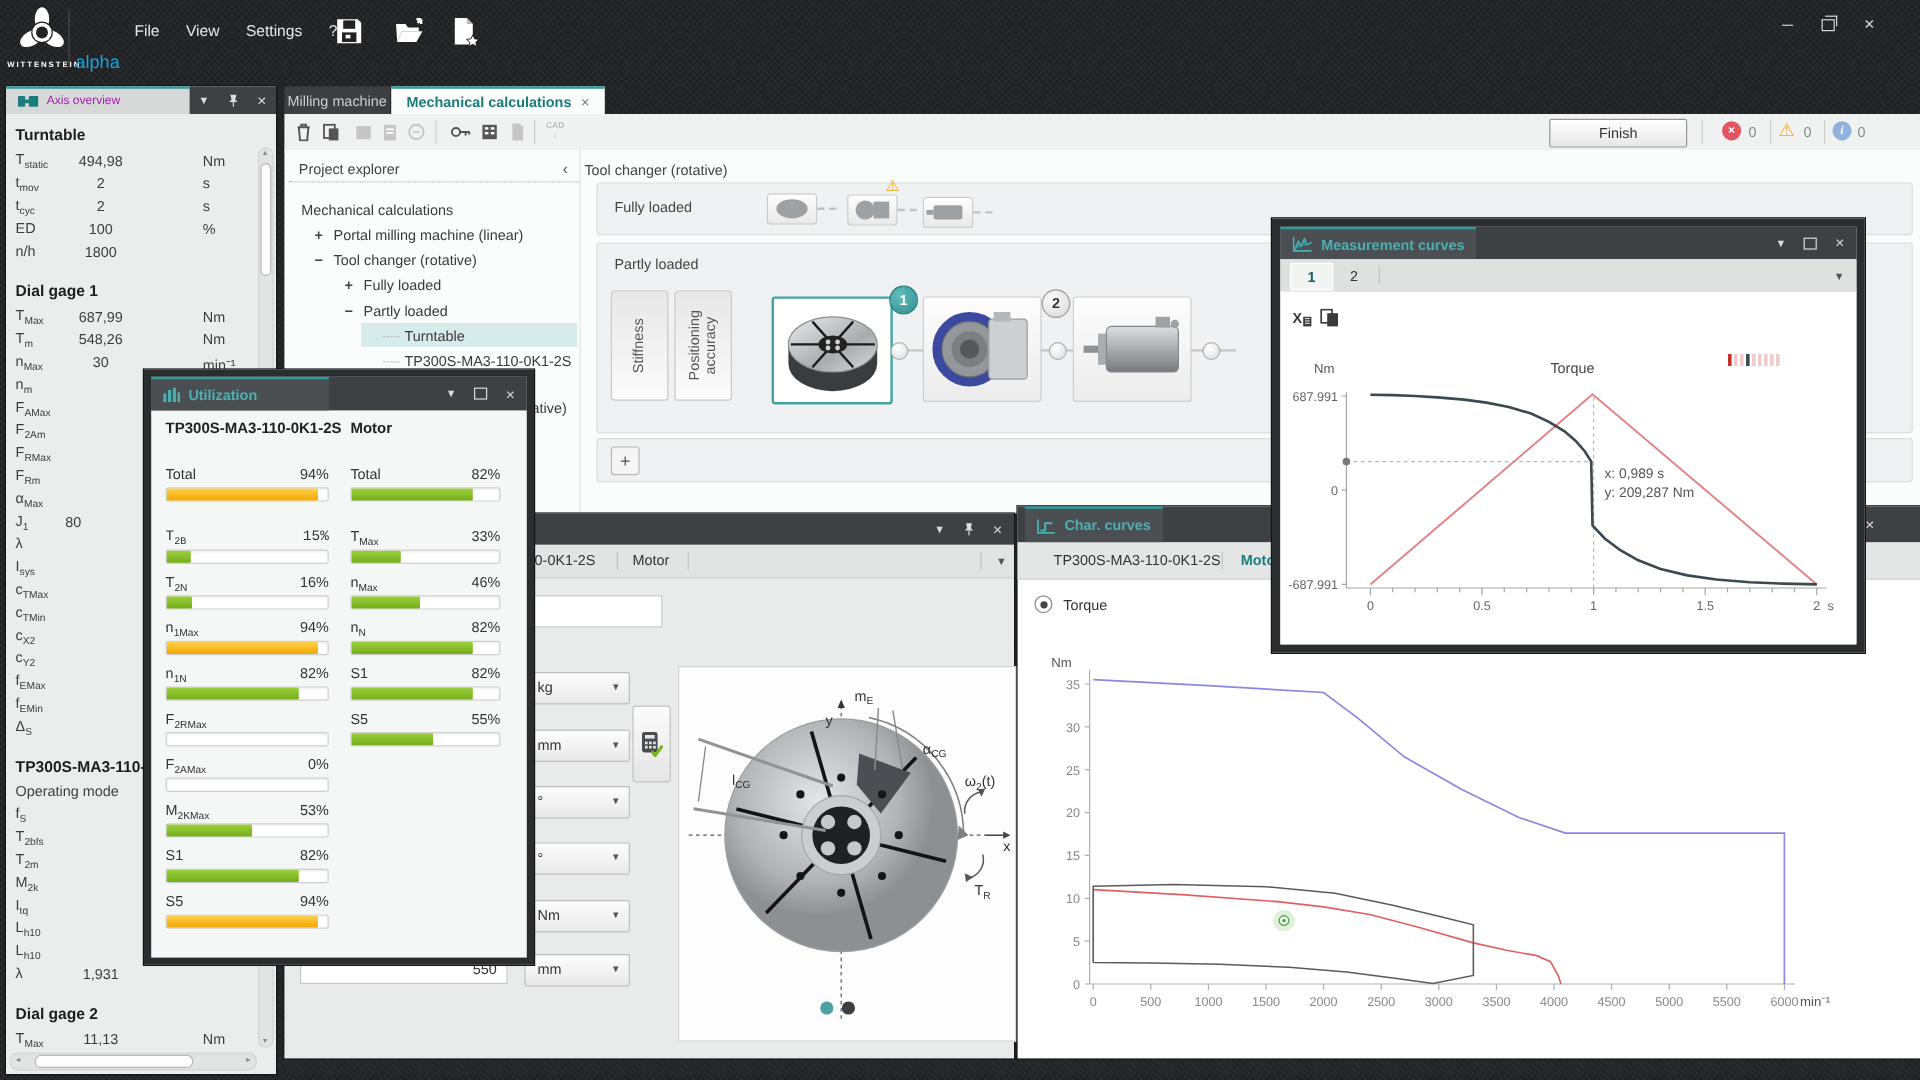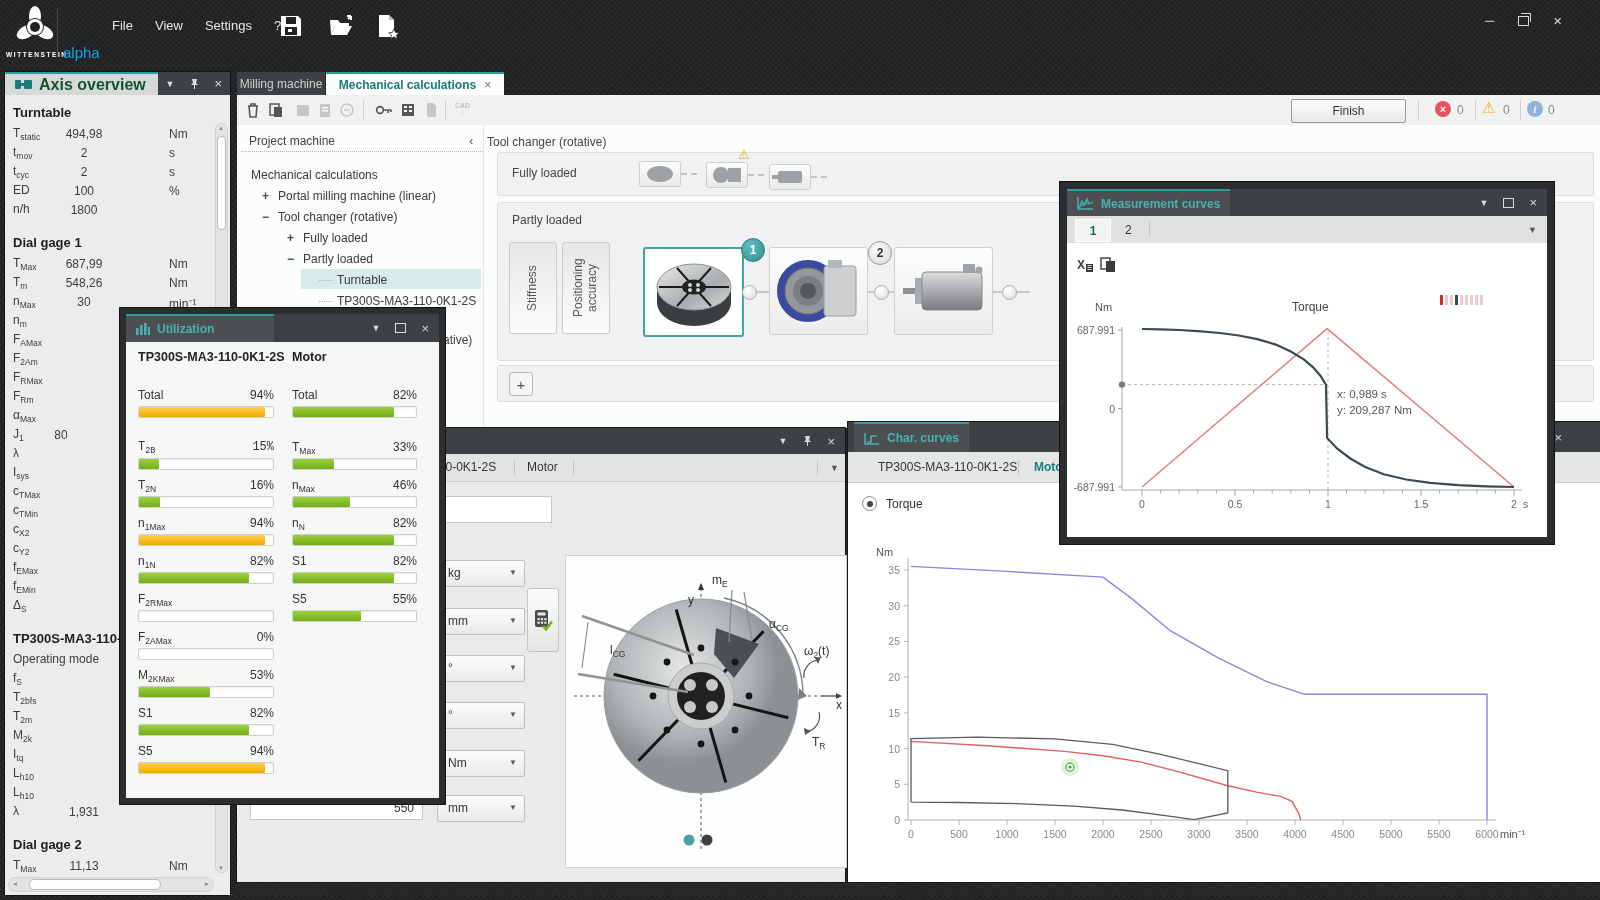--- a/index.html
+++ b/index.html
@@ -23,21 +23,21 @@
   .ptitlebar{background:#3e4143;position:absolute;left:0;top:0;right:0}
   .ptab{position:absolute;left:0;top:0;background:#4c4f51;border-top:2px solid #2f9d9d;display:flex;align-items:center;padding:0 10px;gap:7px}
   .ptab .t{color:#4ab1b1;font-weight:bold;font-size:12px;white-space:nowrap}
   .pctrls{position:absolute;top:0;bottom:0;display:flex;align-items:center;gap:15px;color:#dcdcdc;font-size:11px}
   .pin-icon svg,.win-restore2{display:block}
   .boxicon{display:inline-block;width:9px;height:8px;border:1px solid #dcdcdc}
   
   #axis-panel{left:5px;top:72px;width:225px;height:823px;background:#ebedec;box-shadow:0 0 0 1px #141515;z-index:3}
   #ax-header{height:23px}
   #ax-tab{left:0;top:0;width:143px;height:21px;background:#d7d9d9;border-top:2px solid #2f9d9d;display:flex;align-items:center;gap:7px;padding-left:10px}
-  #ax-tab .t{color:#14532d;font-weight:bold;font-size:16px}
+  #ax-tab .t{color:#a21caf;font-weight:normal;font-size:10px}
   #ax-body{position:absolute;left:0;top:23px;right:0;bottom:0;overflow:hidden;padding-top:10px}
   .ax-head{font-weight:bold;font-size:13px;color:#1d1d1d;padding-left:8px;margin:14px 0 6px}
   .ax-head:first-child{margin-top:0}
   .ax-row{position:relative;height:19px;font-size:12px;color:#3c3c3c;padding-left:8px}
   .ax-row sub{font-size:8.5px}
   .ax-val{position:absolute;left:0;top:1px;width:158px;text-align:center}
   .ax-val.cut{width:112px}
   .ax-unit{position:absolute;left:164px;top:1px}
   .vsb{position:absolute;right:2px;top:28px;bottom:22px;width:11px;background:#e2e4e4;border:1px solid #d2d4d4;border-radius:6px}
   .vsb .thumb{position:absolute;left:1px;top:12px;width:7px;height:92px;background:#fdfdfd;border:1px solid #b8b8b8;border-radius:4px}
@@ -297,21 +297,21 @@
   <div class="badge-count" style="left:1220px">0</div>
   <div class="tbr-sep" style="left:1238px"></div>
   <div class="abs" style="left:1245px;top:4px;font-size:15px;color:#f0a818">⚠</div>
   <div class="badge-count" style="left:1266px">0</div>
   <div class="tbr-sep" style="left:1283px"></div>
   <div class="badge" style="left:1290px;background:#8fb3dc;font-style:italic;font-family:'Liberation Serif',serif">i</div>
   <div class="badge-count" style="left:1311px">0</div>
 </div>
 
 <div id="upper" class="abs">
-  <div id="pe-title" class="abs">Project machine</div>
+  <div id="pe-title" class="abs">Project explorer</div>
   <div id="pe-collapse" class="abs">‹</div>
   <div id="pe-dots" class="abs"></div>
   <div id="pe-split" class="abs"></div>
   <div id="tree">
       <div class="tree-item" style="top: 40px; left: 14px;">
         <span>Mechanical calculations</span>
       </div>
       <div class="tree-item" style="top: 61px; left: 25px;">
         <span class="tree-pref">+</span>
         <span>Portal milling machine (linear)</span>

